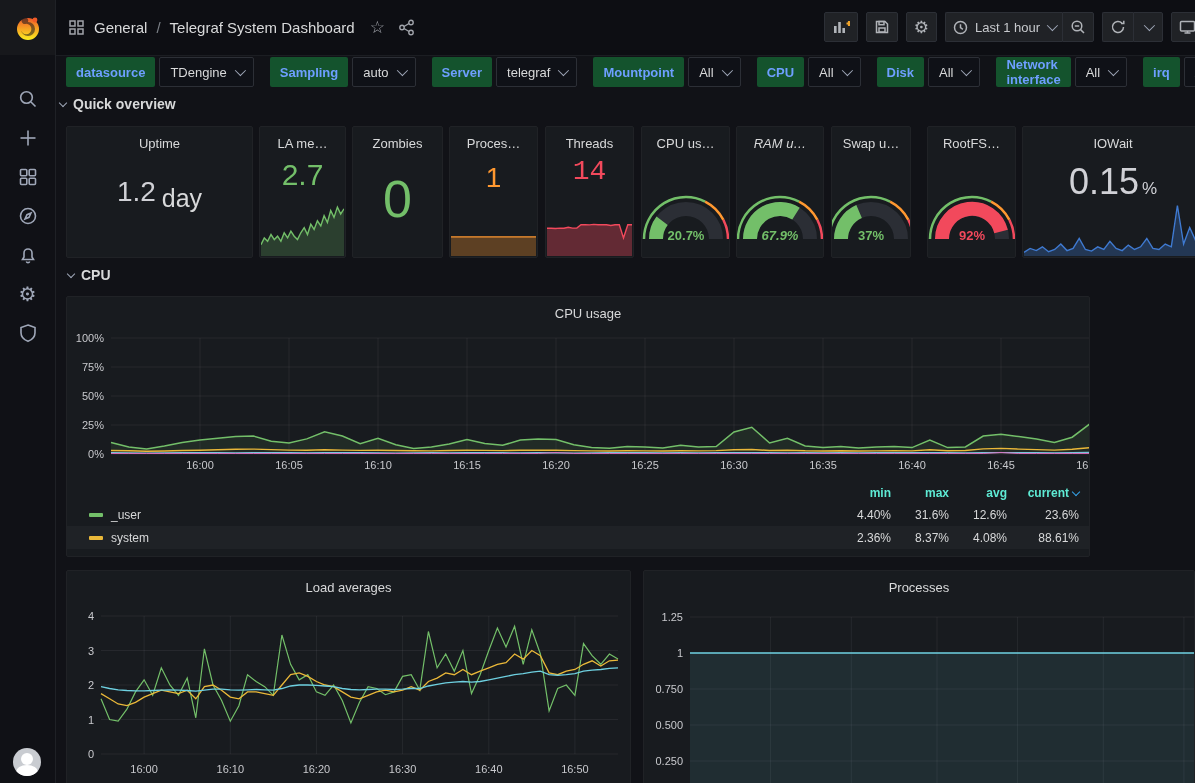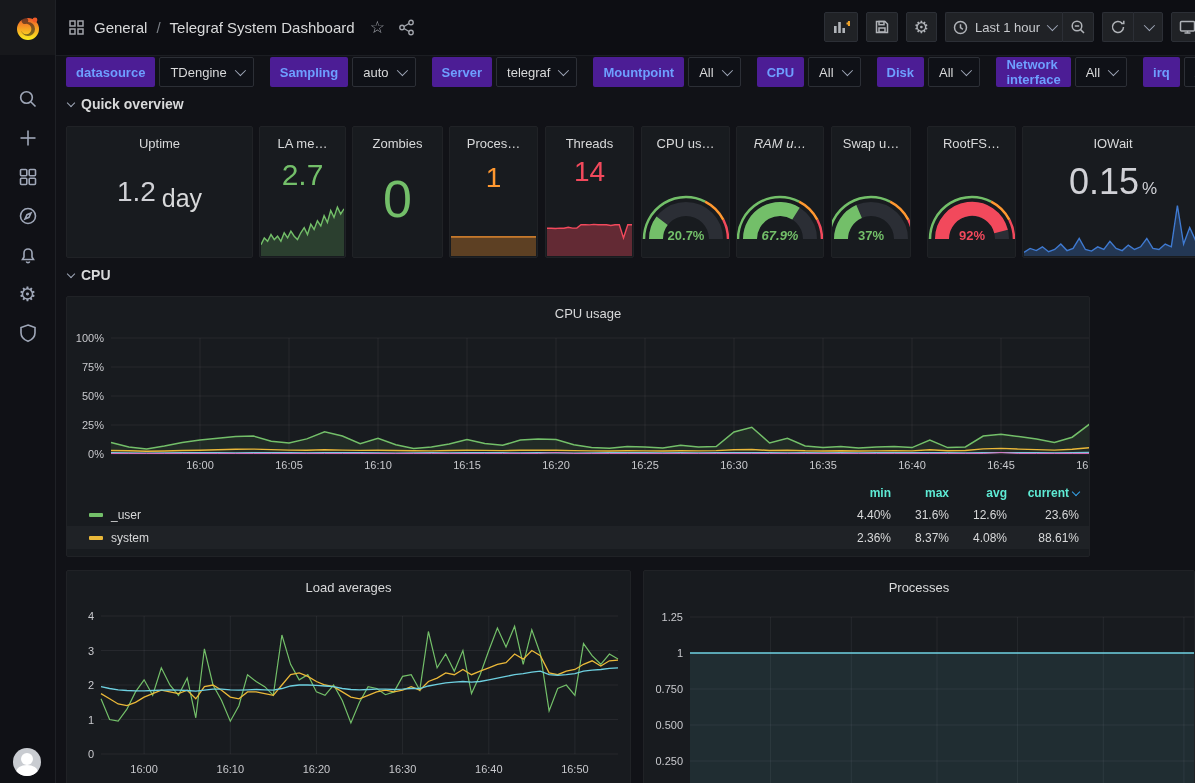--- a/index.html
+++ b/index.html
@@ -22,21 +22,21 @@
   .toolbar{position:absolute;right:-9px;top:12px;display:flex;align-items:center;gap:8px;}
   .tbtn{height:30px;min-width:30px;padding:0 7px;background:#202226;border:1px solid #2c2f36;border-radius:2px;display:flex;align-items:center;justify-content:center;gap:7px;color:#c7c9cd;font-size:13px;cursor:pointer;box-sizing:border-box;}
   .tbtn svg{stroke:#b0b3b8;fill:none;stroke-width:1.5;}
   .tgroup{display:flex;}
   .tgroup .tbtn:first-child{border-right:none;border-radius:2px 0 0 2px;}
   .tgroup .tbtn:last-child{border-radius:0 2px 2px 0;}
   .chev{display:inline-block;width:7px;height:7px;border-right:1.6px solid #9fa7b8;border-bottom:1.6px solid #9fa7b8;transform:rotate(45deg) translateY(-2px);}
   
   .varrow{position:absolute;left:66px;top:57px;display:flex;gap:16px;}
   .vargroup{display:flex;gap:4px;}
-  .chip-label{height:30px;display:flex;align-items:center;padding:0 10px;background:#4c1d95;border-radius:2px;color:#6e9fff;font-size:13px;font-weight:700;}
+  .chip-label{height:30px;display:flex;align-items:center;padding:0 10px;background:#14532d;border-radius:2px;color:#6e9fff;font-size:13px;font-weight:700;}
   .chip-value{height:30px;display:flex;align-items:center;gap:8px;padding:0 10px;background:#0f1117;border:1px solid #2c2f36;border-radius:2px;color:#d8d9da;font-size:13px;cursor:pointer;box-sizing:border-box;}
   
   .secthead{position:absolute;display:flex;align-items:center;gap:7px;font-size:14px;font-weight:700;color:#d8d9da;cursor:pointer;}
   .secthead .chev{width:5px;height:5px;transform:rotate(45deg);margin-top:-3px;}
   
   .panel{position:absolute;background:#181b1f;border:1px solid #202226;border-radius:2px;box-sizing:border-box;overflow:hidden;}
   .ptitle{width:100%;text-align:center;font-size:13px;font-weight:500;color:#d8d9da;padding-top:9px;cursor:pointer;white-space:nowrap;overflow:hidden;}
   .statwrap{position:absolute;left:0;right:0;top:0;bottom:0;display:flex;align-items:center;justify-content:center;}
   .stat-value{font-weight:500;line-height:1;}
   .stat-unit{font-weight:500;}
@@ -252,21 +252,21 @@
         </span>
     </div>
     <div class="vargroup">
       <span class="chip-label">irq</span>
       <span class="chip-value">
           <span>All</span>
         </span>
     </div>
   </div>
 
-  <div class="secthead" style="left:68px;top:96px;">
+  <div class="secthead" style="left:60px;top:96px;">
     <span class="chev"></span>
     <span>Quick overview</span>
   </div>
   <div class="secthead" style="left:68px;top:267px;">
     <span class="chev"></span>
     <span>CPU</span>
   </div>
 
   <div class="panel" style="left:66px;top:126px;width:187px;height:132px;">
     <div class="ptitle">Uptime</div>
@@ -297,21 +297,21 @@
         <span class="stat-value" style="font-size: 28px; color: rgb(255, 152, 48);">1</span>
       </div>
     <div class="sparkbox" style="height: 22px;"><svg width="85" height="22">
           <polygon points="0,22 0.0,2.9 9.4,2.9 18.9,2.9 28.3,2.9 37.8,2.9 47.2,2.9 56.7,2.9 66.1,2.9 75.6,2.9 85.0,2.9 85,22" fill="rgba(255,152,48,0.30)"></polygon>
           <polyline points="0.0,2.9 9.4,2.9 18.9,2.9 28.3,2.9 37.8,2.9 47.2,2.9 56.7,2.9 66.1,2.9 75.6,2.9 85.0,2.9" fill="none" stroke="#ff9830" stroke-width="1.4"></polyline>
         </svg></div>
   </div>
   <div class="panel" style="left:545px;top:126px;width:89px;height:132px;">
     <div class="ptitle">Threads</div>
     <div class="statwrap" style="bottom:40px;">
-        <span class="stat-value" style="font-size: 28px; color: rgb(242, 73, 92);">14</span>
+        <span class="stat-value" style="font-size: 28px; color: rgb(242, 73, 92); font-family: Liberation Mono, monospace;">14</span>
       </div>
     <div class="sparkbox" style="height: 50px;"><svg width="85" height="50">
           <polygon points="0,50 0.0,22.3 4.3,22.3 8.5,22.5 12.8,22.1 17.0,22.3 21.3,21.2 25.5,22.1 29.8,22.1 34.0,18.7 38.3,18.7 42.5,18.9 46.8,18.4 51.0,18.7 55.3,18.7 59.5,18.7 63.8,19.5 68.0,18.7 72.3,18.7 76.5,31.9 80.8,18.7 85.0,18.7 85,50" fill="rgba(242,73,92,0.35)"></polygon>
           <polyline points="0.0,22.3 4.3,22.3 8.5,22.5 12.8,22.1 17.0,22.3 21.3,21.2 25.5,22.1 29.8,22.1 34.0,18.7 38.3,18.7 42.5,18.9 46.8,18.4 51.0,18.7 55.3,18.7 59.5,18.7 63.8,19.5 68.0,18.7 72.3,18.7 76.5,31.9 80.8,18.7 85.0,18.7" fill="none" stroke="#f2495c" stroke-width="1.4"></polyline>
         </svg></div>
   </div>
 
   <div class="panel" style="left:641px;top:126px;width:89px;height:132px;">
     <div class="ptitle">CPU us…</div>
     <div class="gaugebox"><svg width="96" height="60">

